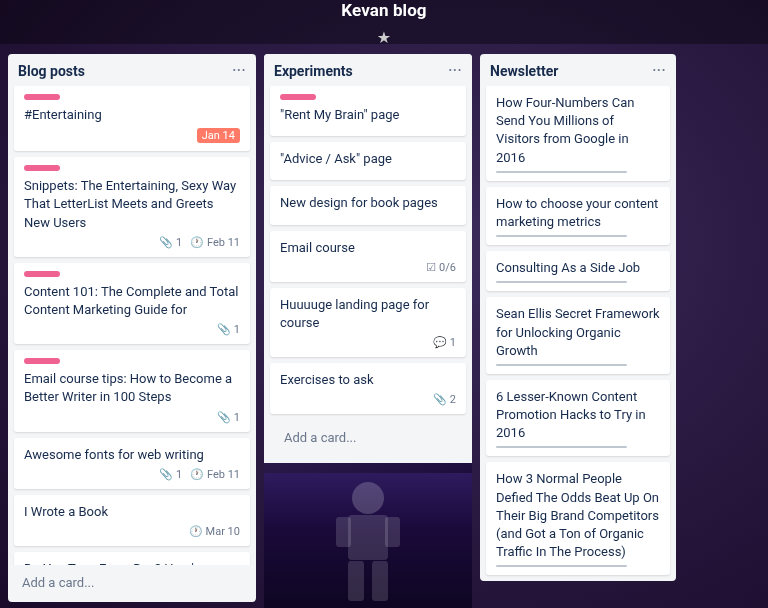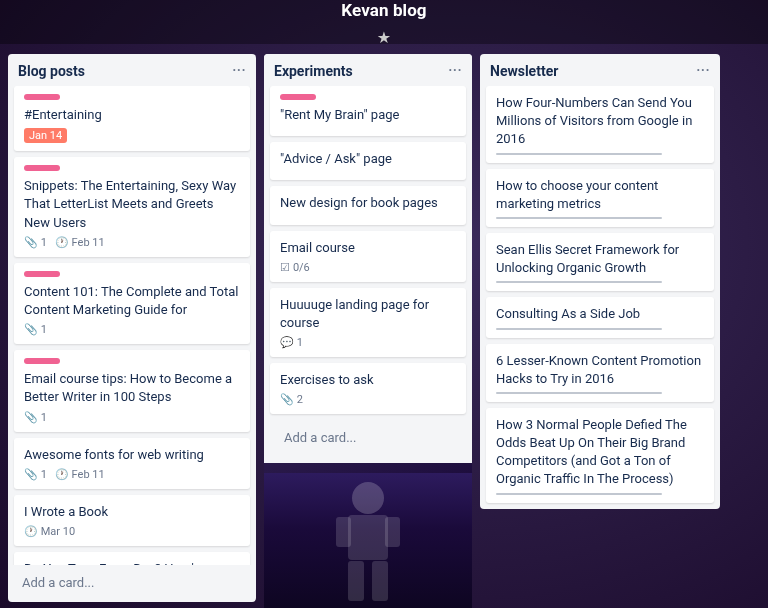--- a/index.html
+++ b/index.html
@@ -101,20 +101,21 @@
       color: #172b4d;
       line-height: 1.4;
       margin-bottom: 4px;
     }
     .card-badges {
       display: flex;
       align-items: center;
       gap: 8px;
       margin-top: 4px;
       flex-wrap: wrap;
+      justify-content: flex-end;
     }
     .badge {
       display: flex;
       align-items: center;
       gap: 3px;
       font-size: 11px;
       color: #6b778c;
     }
     .badge.date-badge {
       background: #ff7b67;
@@ -169,21 +170,21 @@
       border-radius: 4px;
       width: 208px;
       flex-shrink: 0;
       max-height: 548px;
     }
     .exp-top {
       background: #f4f5f7;
       border-radius: 4px 4px 0 0;
     }
     .newsletter-col {
-      width: 240px;
+      width: 196px;
       flex-shrink: 0;
       max-height: 548px;
       justify-content: flex-end;
     }
   </style>
 </head>
 <body>
 
 <div>
   <div class="header">
@@ -336,28 +337,28 @@
 
         <div class="card newsletter-card">
           <div class="card-title">How to choose your content marketing metrics</div>
           <div class="desc-lines">
             <div class="desc-line"></div>
           </div>
         </div>
 
 
         <div class="card newsletter-card">
+          <div class="card-title">Consulting As a Side Job</div>
+          <div class="desc-lines">
+            <div class="desc-line"></div>
+          </div>
+        </div>
+
+        <div class="card newsletter-card">
           <div class="card-title">Sean Ellis Secret Framework for Unlocking Organic Growth</div>
-          <div class="desc-lines">
-            <div class="desc-line"></div>
-          </div>
-        </div>
-
-        <div class="card newsletter-card">
-          <div class="card-title">Consulting As a Side Job</div>
           <div class="desc-lines">
             <div class="desc-line"></div>
           </div>
         </div>
 
         <div class="card newsletter-card">
           <div class="card-title">6 Lesser-Known Content Promotion Hacks to Try in 2016</div>
           <div class="desc-lines">
             <div class="desc-line"></div>
           </div>

